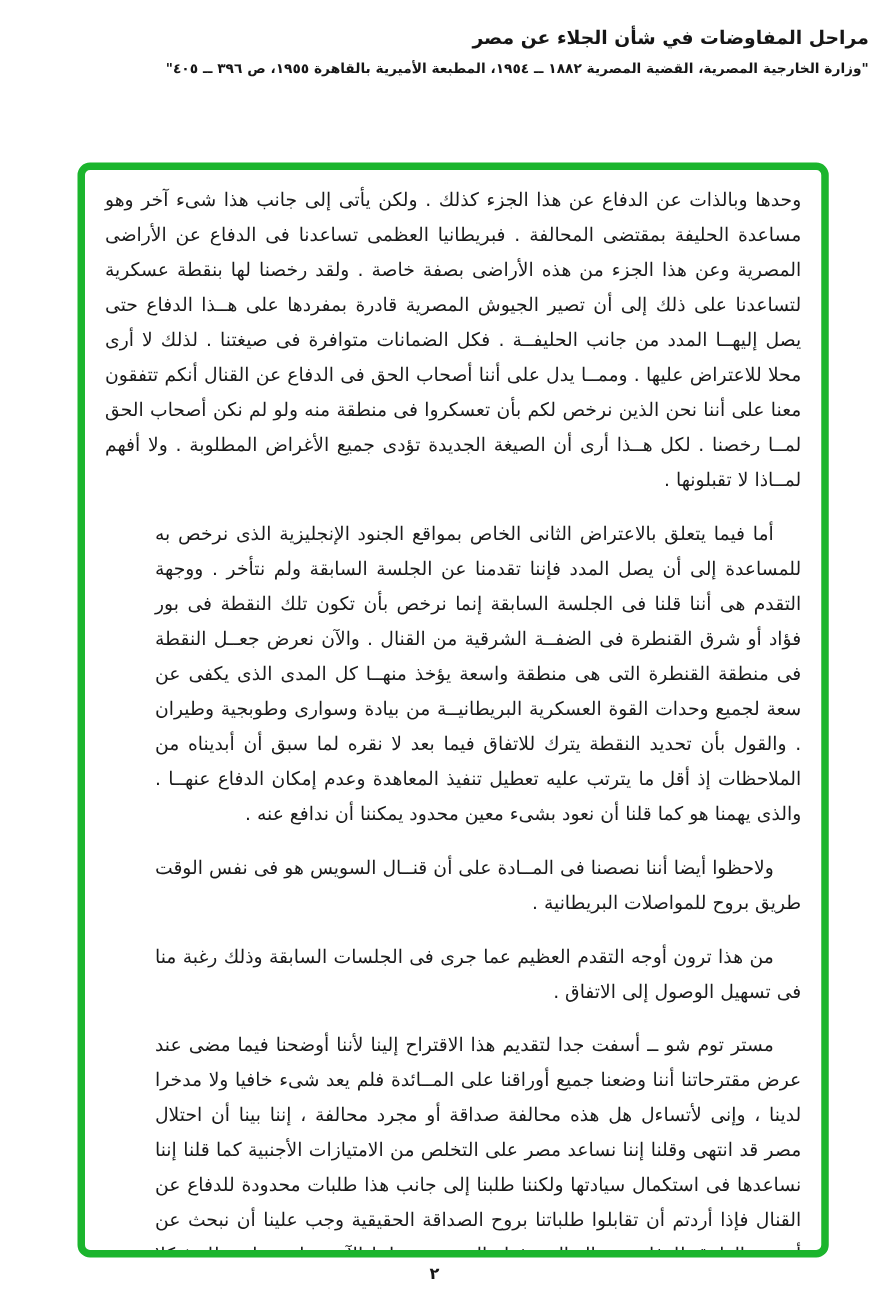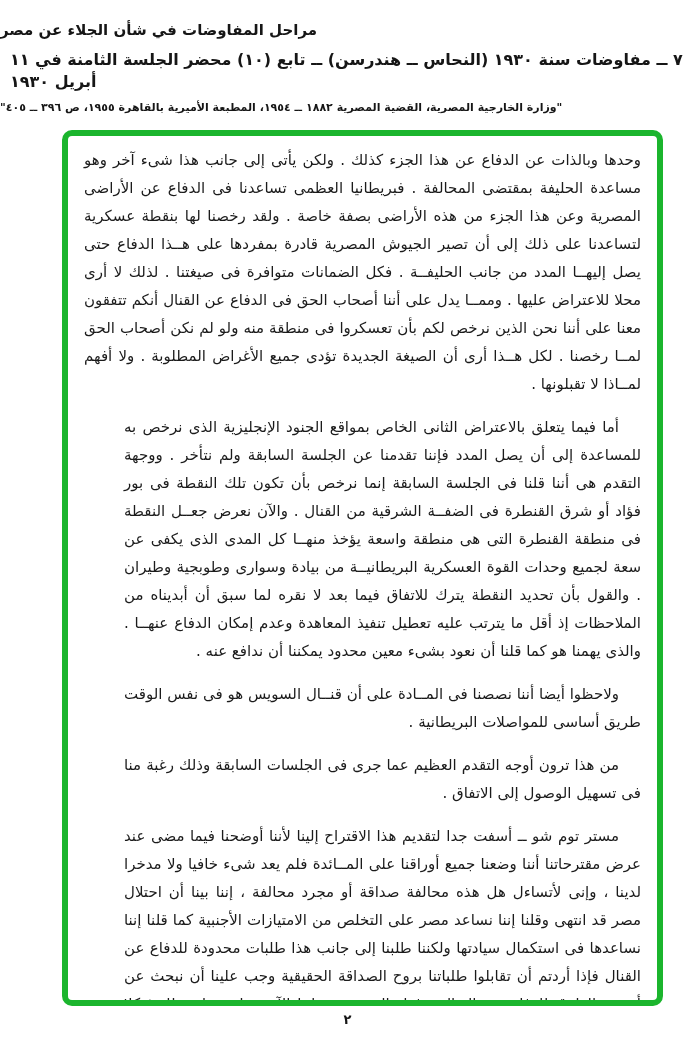--- a/index.html
+++ b/index.html
@@ -15,21 +15,21 @@
     background: #ffffff;
     overflow: hidden;
     color: #161616;
   }
   
   .doc-header {
     position: absolute;
     top: 20px;
     left: 0;
     width: 100%;
-    text-align: left;
+    text-align: right;
     direction: rtl;
   }
   .doc-title {
     font-size: 15px;
     font-weight: bold;
     line-height: 20px;
     margin: 0;
   }
   .doc-subtitle {
     font-size: 16px;
@@ -81,27 +81,26 @@
     color: #161616;
   }
 </style>
 </head>
 <body>
 
 <div class="page">
 
   <div class="doc-header">
     <div class="doc-title">مراحل المفاوضات في شأن الجلاء عن مصر</div>
-    <div class="doc-subtitle">٧ ــ مفاوضات سنة ١٩٣٠ (النحاس ــ هندرسن) ــ تابع (١٠) محضر الجلسة الثامنة في ١١ أبريل ١٩٣٠</div>
     <div class="doc-source">"وزارة الخارجية المصرية، القضية المصرية ١٨٨٢ ــ ١٩٥٤، المطبعة الأميرية بالقاهرة ١٩٥٥، ص ٣٩٦ ــ ٤٠٥"</div>
   </div>
 
   <div class="highlight-box" style="border-color: rgb(27, 181, 45);">
     <p>وحدها وبالذات عن الدفاع عن هذا الجزء كذلك . ولكن يأتى إلى جانب هذا شىء آخر وهو مساعدة الحليفة بمقتضى المحالفة . فبريطانيا العظمى تساعدنا فى الدفاع عن الأراضى المصرية وعن هذا الجزء من هذه الأراضى بصفة خاصة . ولقد رخصنا لها بنقطة عسكرية لتساعدنا على ذلك إلى أن تصير الجيوش المصرية قادرة بمفردها على هــذا الدفاع حتى يصل إليهــا المدد من جانب الحليفــة . فكل الضمانات متوافرة فى صيغتنا . لذلك لا أرى محلا للاعتراض عليها . وممــا يدل على أننا أصحاب الحق فى الدفاع عن القنال أنكم تتفقون معنا على أننا نحن الذين نرخص لكم بأن تعسكروا فى منطقة منه ولو لم نكن أصحاب الحق لمــا رخصنا . لكل هــذا أرى أن الصيغة الجديدة تؤدى جميع الأغراض المطلوبة . ولا أفهم لمــاذا لا تقبلونها .</p>
     <p class="indent">أما فيما يتعلق بالاعتراض الثانى الخاص بمواقع الجنود الإنجليزية الذى نرخص به للمساعدة إلى أن يصل المدد فإننا تقدمنا عن الجلسة السابقة ولم نتأخر . ووجهة التقدم هى أننا قلنا فى الجلسة السابقة إنما نرخص بأن تكون تلك النقطة فى بور فؤاد أو شرق القنطرة فى الضفــة الشرقية من القنال . والآن نعرض جعــل النقطة فى منطقة القنطرة التى هى منطقة واسعة يؤخذ منهــا كل المدى الذى يكفى عن سعة لجميع وحدات القوة العسكرية البريطانيــة من بيادة وسوارى وطوبجية وطيران . والقول بأن تحديد النقطة يترك للاتفاق فيما بعد لا نقره لما سبق أن أبديناه من الملاحظات إذ أقل ما يترتب عليه تعطيل تنفيذ المعاهدة وعدم إمكان الدفاع عنهــا . والذى يهمنا هو كما قلنا أن نعود بشىء معين محدود يمكننا أن ندافع عنه .</p>
-    <p class="indent">ولاحظوا أيضا أننا نصصنا فى المــادة على أن قنــال السويس هو فى نفس الوقت طريق أساسى للمواصلات البريطانية .</p>
+    <p class="indent">ولاحظوا أيضا أننا نصصنا فى المــادة على أن قنــال السويس هو فى نفس الوقت طريق بروح للمواصلات البريطانية .</p>
     <p class="indent">من هذا ترون أوجه التقدم العظيم عما جرى فى الجلسات السابقة وذلك رغبة منا فى تسهيل الوصول إلى الاتفاق .</p>
     <p class="indent">مستر توم شو ــ أسفت جدا لتقديم هذا الاقتراح إلينا لأننا أوضحنا فيما مضى عند عرض مقترحاتنا أننا وضعنا جميع أوراقنا على المــائدة فلم يعد شىء خافيا ولا مدخرا لدينا ، وإنى لأتساءل هل هذه محالفة صداقة أو مجرد محالفة ، إننا بينا أن احتلال مصر قد انتهى وقلنا إننا نساعد مصر على التخلص من الامتيازات الأجنبية كما قلنا إننا نساعدها فى استكمال سيادتها ولكننا طلبنا إلى جانب هذا طلبات محدودة للدفاع عن القنال فإذا أردتم أن تقابلوا طلباتنا بروح الصداقة الحقيقية وجب علينا أن نبحث عن أحسن الطرق للدفاع عن القنال ، فهل المعروض علينا الآن ينطبق عليه ذلك ؛ كلا ليست هذه التسوية تســوية صداقة ولا هى تؤدى عن الدفاع عن القنال على أحسن وجه إذ لا يمكن الدفاع عنه إلا بملاحظة ثلاث مســائل : (الأولى) حماية مدخل القنال</p>
   </div>
 
   <div class="page-number">٢</div>
 
 </div>
 
 </body></html>

